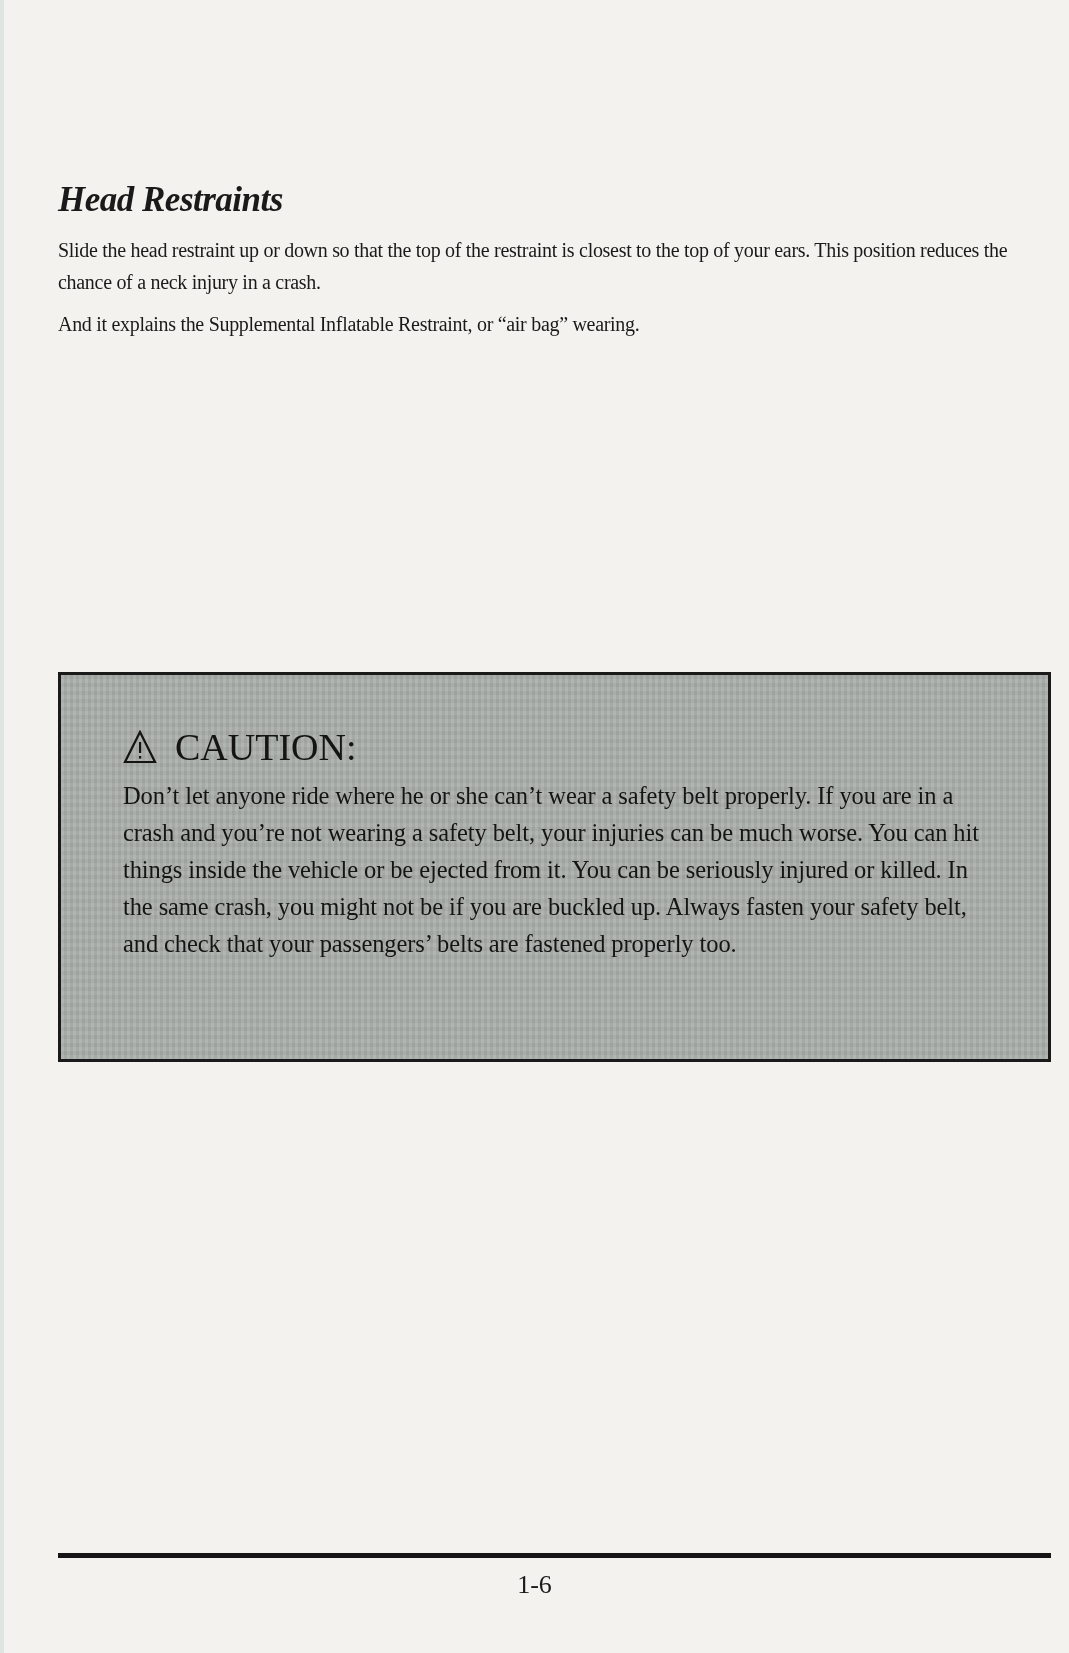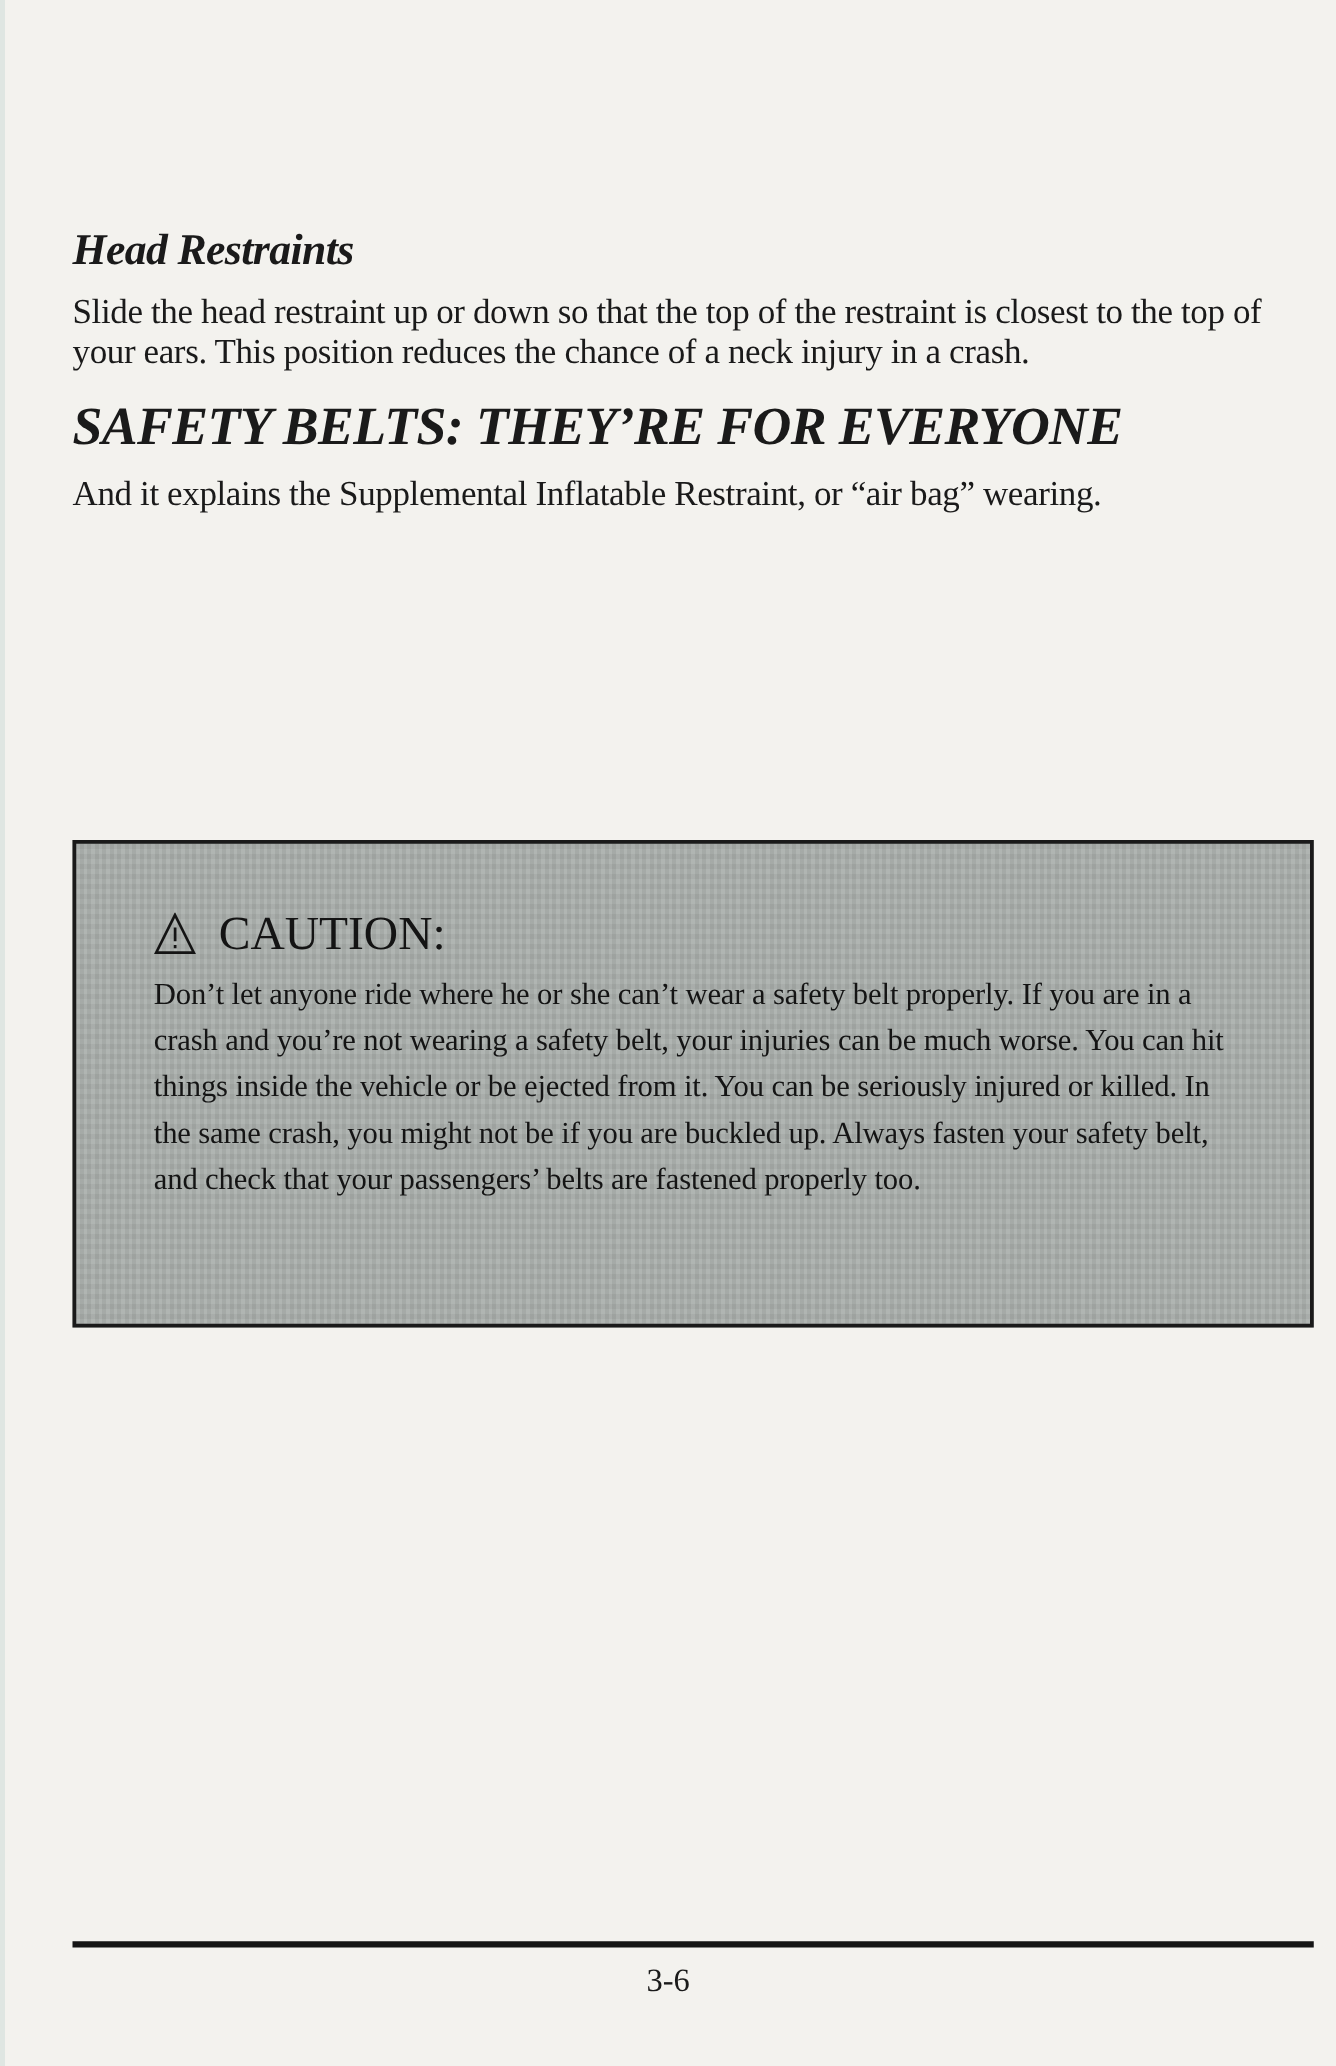--- a/index.html
+++ b/index.html
@@ -30,21 +30,21 @@
     }
     .h-italic {
       font-style: italic;
       font-weight: bold;
       font-size: 35px;
       letter-spacing: -0.5px;
       margin: 0 0 12px 0;
       line-height: 44px;
     }
     p.body {
-      font-size: 28px;
+      font-size: 20px;
       line-height: 32px;
       margin: 0 0 10px 0;
       letter-spacing: -0.3px;
     }
     .big-head {
       font-style: italic;
       font-weight: bold;
       font-size: 43px;
       line-height: 52px;
       margin: 18px 0 12px 0;
@@ -113,32 +113,31 @@
   </style>
 </head>
 <body>
 
 <div class="left-edge"></div>
 
 <div class="page">
   <h2 class="h-italic">Head Restraints</h2>
   <p class="body">Slide the head restraint up or down so that the top of the restraint is closest to the top of your ears. This position reduces the chance of a neck injury in a crash.</p>
 
-  <h1 class="big-head">SAFETY BELTS: THEY’RE FOR EVERYONE</h1>
   <p class="body">And it explains the Supplemental Inflatable Restraint, or “air bag” wearing.</p>
 </div>
 
 <div class="caution-box">
   <div class="caution-title">
     <span class="icon">
       <svg width="34" height="34" viewBox="0 0 34 34">
         <polygon points="17,2 32,32 2,32" fill="none" stroke="#141414" stroke-width="2.2" stroke-linejoin="miter"></polygon>
         <rect x="16" y="12" width="2.2" height="11" fill="#141414"></rect>
         <rect x="16" y="26" width="2.2" height="2.6" fill="#141414"></rect>
       </svg>
     </span>
     <span class="label">CAUTION:</span>
   </div>
   <div class="caution-text">Don’t let anyone ride where he or she can’t wear a safety belt properly. If you are in a crash and you’re not wearing a safety belt, your injuries can be much worse. You can hit things inside the vehicle or be ejected from it. You can be seriously injured or killed. In the same crash, you might not be if you are buckled up. Always fasten your safety belt, and check that your passengers’ belts are fastened properly too.</div>
 </div>
 
 <div class="footer-rule"></div>
-<div class="page-number">3-6</div>
+<div class="page-number">1-6</div>
 
 </body></html>

